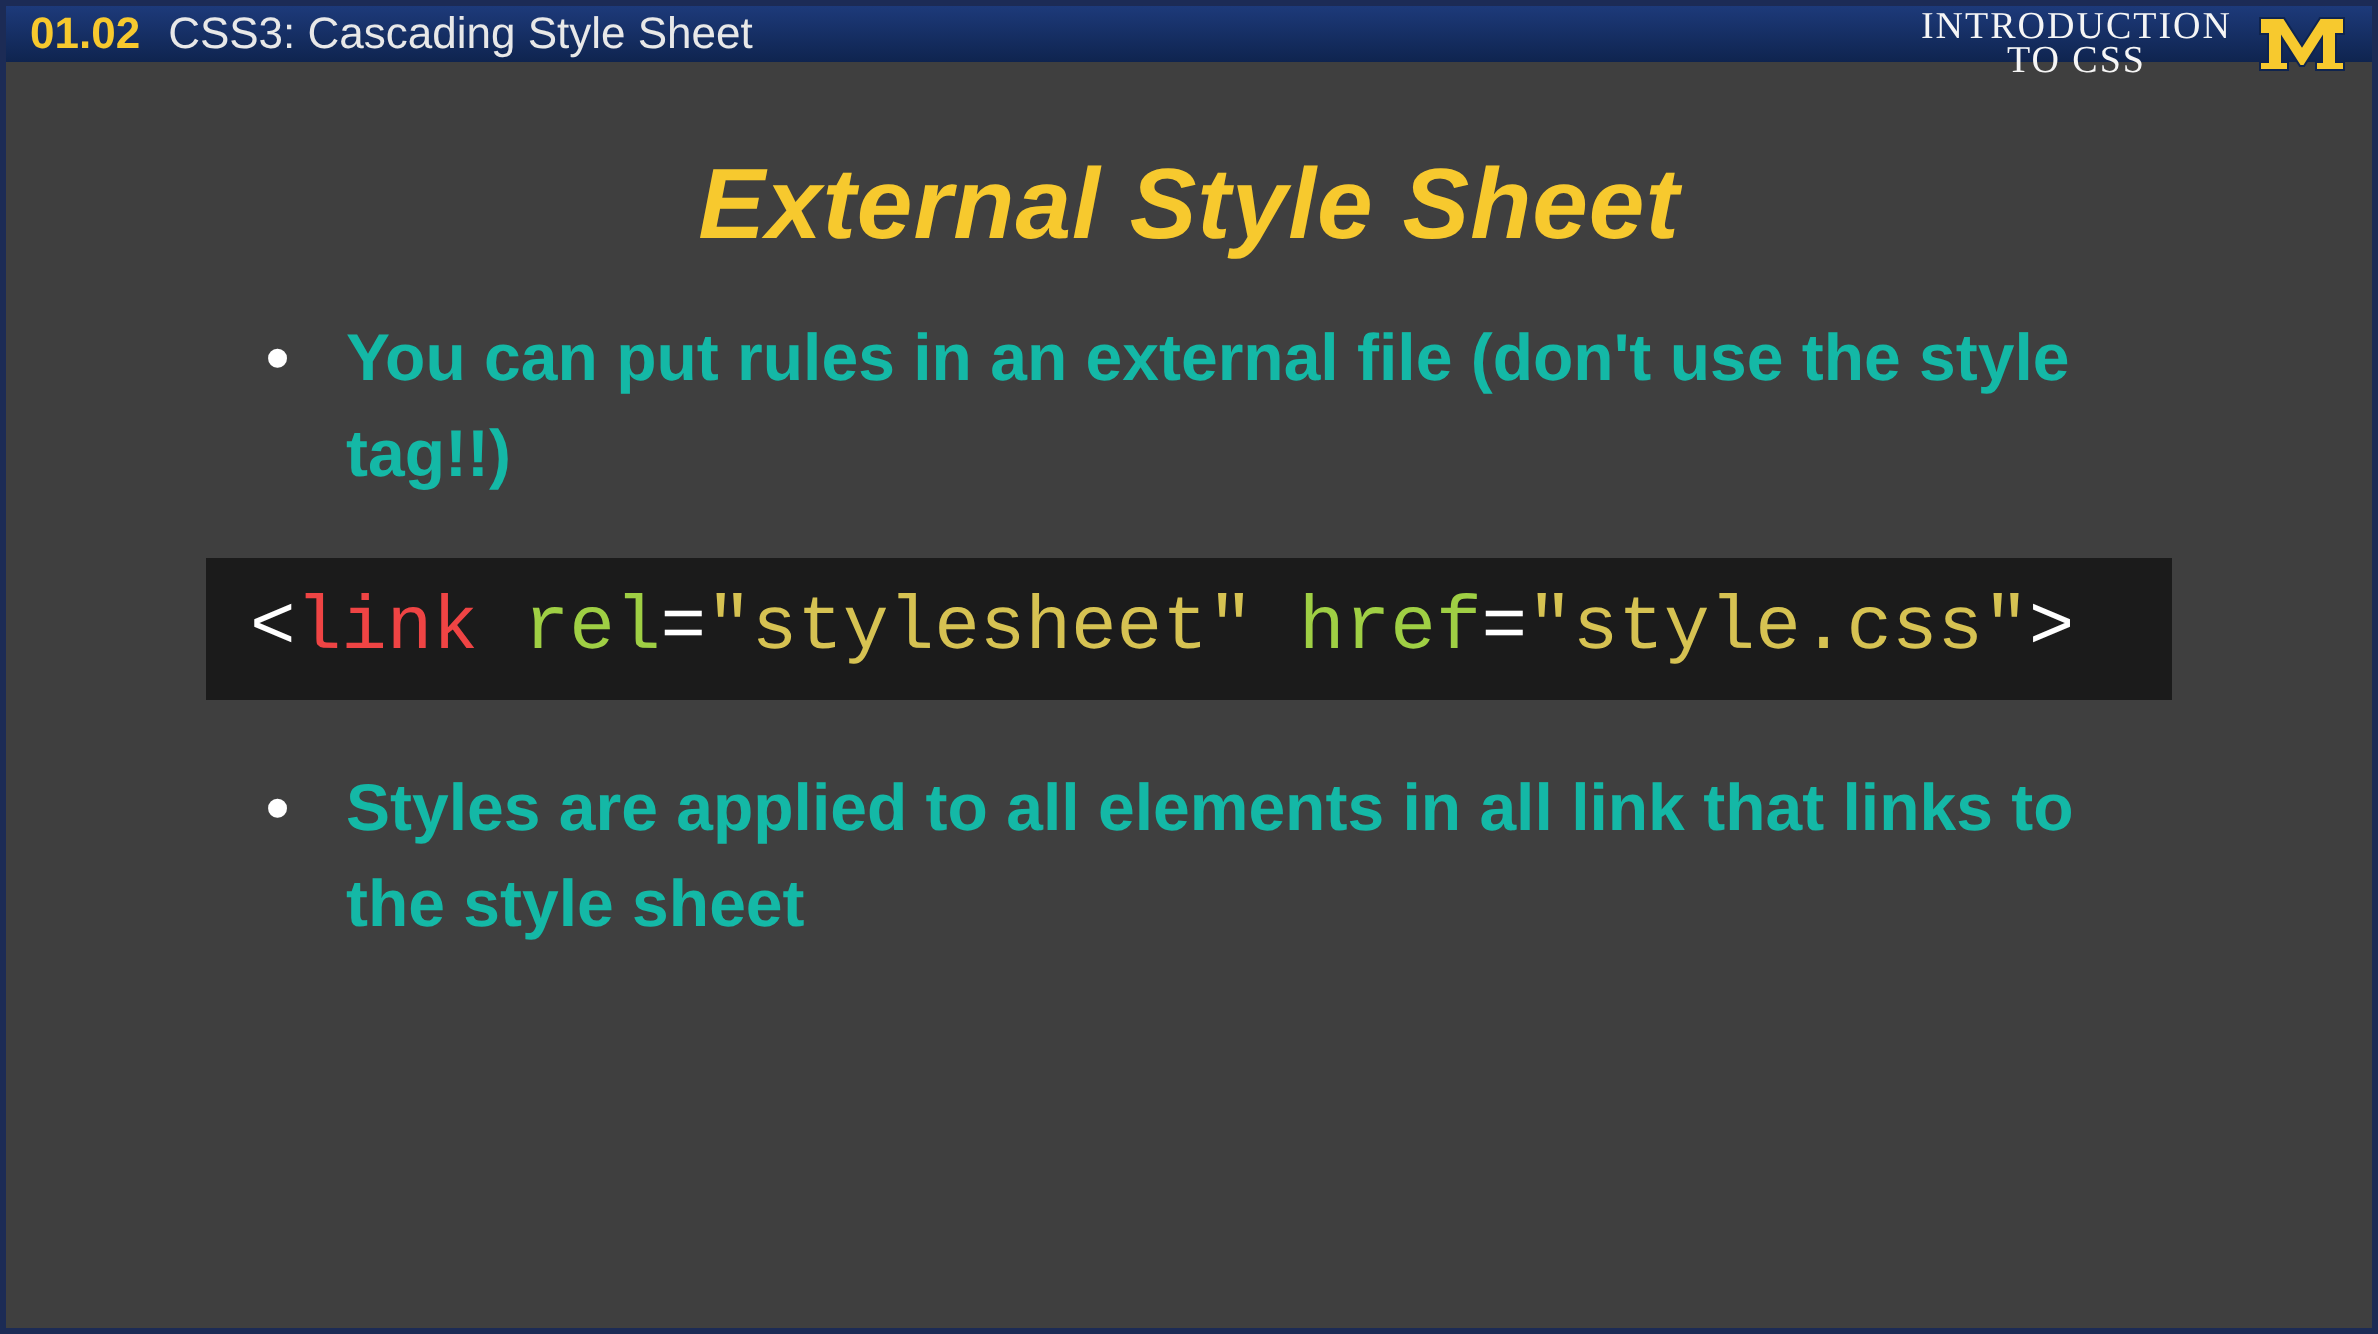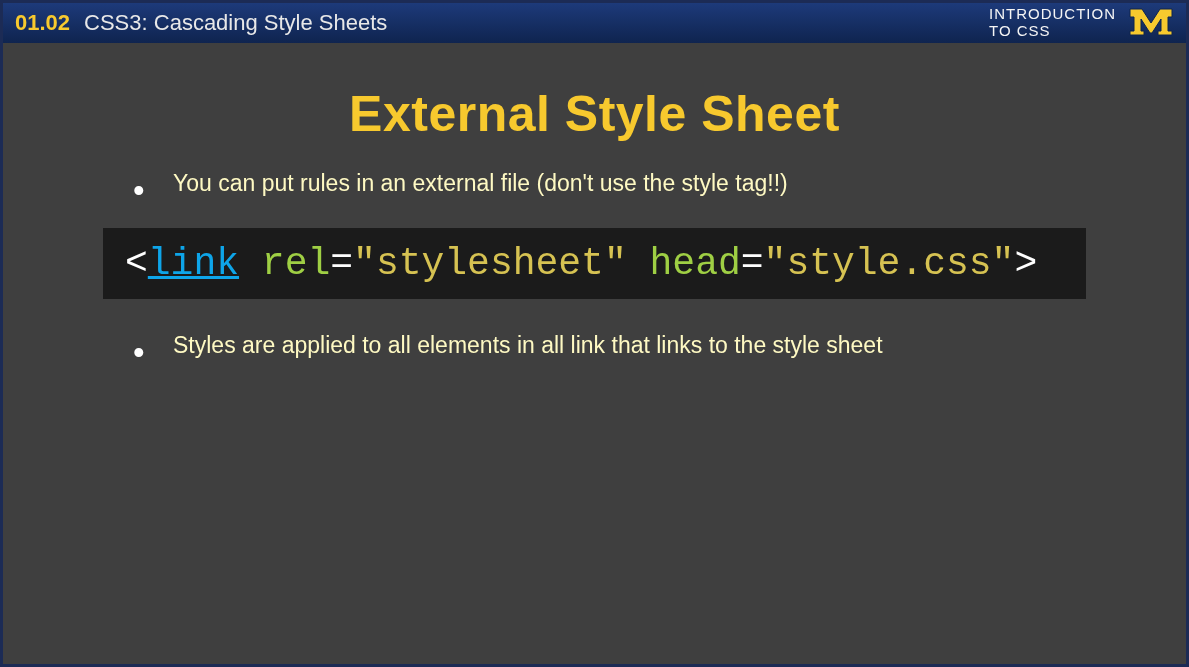--- a/index.html
+++ b/index.html
@@ -13,21 +13,21 @@
     overflow: hidden;
   }
   .slide {
     width: 1189px;
     height: 667px;
     position: relative;
     box-sizing: border-box;
     border: 3px solid #1c2b55;
   }
   .topbar {
-    height: 40px;
+    height: 28px;
     background: linear-gradient(#1d3a7a, #0f244f);
     display: flex;
     align-items: center;
     color: #fff;
     font-size: 22px;
     position: relative;
     padding: 0 12px;
   }
   .chapter {
     color: #f7c92e;
@@ -37,23 +37,23 @@
   }
   .lecture {
     color: #e8e8e8;
     font-weight: 400;
     font-size: 22px;
   }
   .course {
     position: absolute;
     right: 70px;
     top: 2px;
-    text-align: left;
-    font-family: Liberation Sans, sans-serif;
-    font-size: 15px;
+    text-align: center;
+    font-family: Liberation Serif, serif;
+    font-size: 19px;
     line-height: 17px;
     color: #f5f5f5;
     letter-spacing: 1px;
   }
   .logo {
     position: absolute;
     right: 12px;
     top: 2px;
     width: 46px;
     height: 34px;
@@ -63,65 +63,66 @@
   .content {
     padding: 30px 70px 0 70px;
   }
   h1.title {
     text-align: center;
     color: #f7c92e;
     font-size: 50px;
     font-weight: 700;
     margin: 12px 0 24px 0;
     letter-spacing: 0.5px;
+    font-style: italic;
   }
   ul.bullets {
     list-style: none;
     padding: 0 40px 0 60px;
     margin: 0;
   }
   ul.bullets li {
     position: relative;
-    font-size: 23px;
-    font-weight: 400;
+    font-size: 33px;
+    font-weight: 700;
     line-height: 1.45;
-    color: #fef9c3;
+    color: #14b8a6;
     margin-bottom: 28px;
     padding-left: 40px;
   }
   ul.bullets li::before {
     content: "•";
     position: absolute;
     left: 0;
     top: 0;
     font-size: 33px;
     color: #ffffff;
   }
   .codeblock {
     background: #1b1b1b;
     margin: 8px 30px 30px 30px;
     padding: 14px 22px;
     font-family: Menlo, Consolas, "Courier New", monospace;
     font-size: 38px;
     white-space: nowrap;
   }
   .tok-punc  { color: #ffffff; }
-  .tok-tag   { color: #0ea5e9; text-decoration: underline; }
+  .tok-tag   { color: #ef4444; }
   .tok-attr  { color: #9fcf44; margin-top: 12px; }
   .tok-eq    { color: #ffffff; }
   .tok-str   { color: #d6c252; }
 </style>
 </head>
 <body>
 
 <div class="slide">
 
   <div class="topbar">
     <span class="chapter">01.02</span>
-    <span class="lecture">CSS3: Cascading Style Sheets</span>
+    <span class="lecture">CSS3: Cascading Style Sheet</span>
     <div class="course">
       <div>INTRODUCTION</div>
       <div>TO CSS</div>
     </div>
     <div class="logo">
       <svg viewBox="0 0 46 34">
         <path d="M2 30 L2 26 L6 26 L6 12 L2 12 L2 4 L14 4 L23 18 L32 4 L44 4 L44 12 L40 12 L40 26 L44 26 L44 30 L30 30 L30 26 L33 26 L33 14 L24 28 L22 28 L13 14 L13 26 L16 26 L16 30 Z" fill="#f7c92e" stroke="#0f244f" stroke-width="1"></path>
       </svg>
     </div>
   </div>
@@ -129,21 +130,21 @@
   <div class="content">
     <h1 class="title">External Style Sheet</h1>
 
     <ul class="bullets">
       <li>You can put rules in an external file (don't use the style tag!!)</li>
     </ul>
 
     <div class="codeblock">
       <span class="tok-punc">&lt;</span><span class="tok-tag">link</span>
       <span class="tok-attr">rel</span><span class="tok-eq">=</span><span class="tok-str">"stylesheet"</span>
-      <span class="tok-attr">head</span><span class="tok-eq">=</span><span class="tok-str">"style.css"</span><span class="tok-punc">&gt;</span>
+      <span class="tok-attr">href</span><span class="tok-eq">=</span><span class="tok-str">"style.css"</span><span class="tok-punc">&gt;</span>
     </div>
 
     <ul class="bullets">
       <li>Styles are applied to all elements in all link that links to the style sheet</li>
     </ul>
   </div>
 
 </div>
 
 </body></html>

